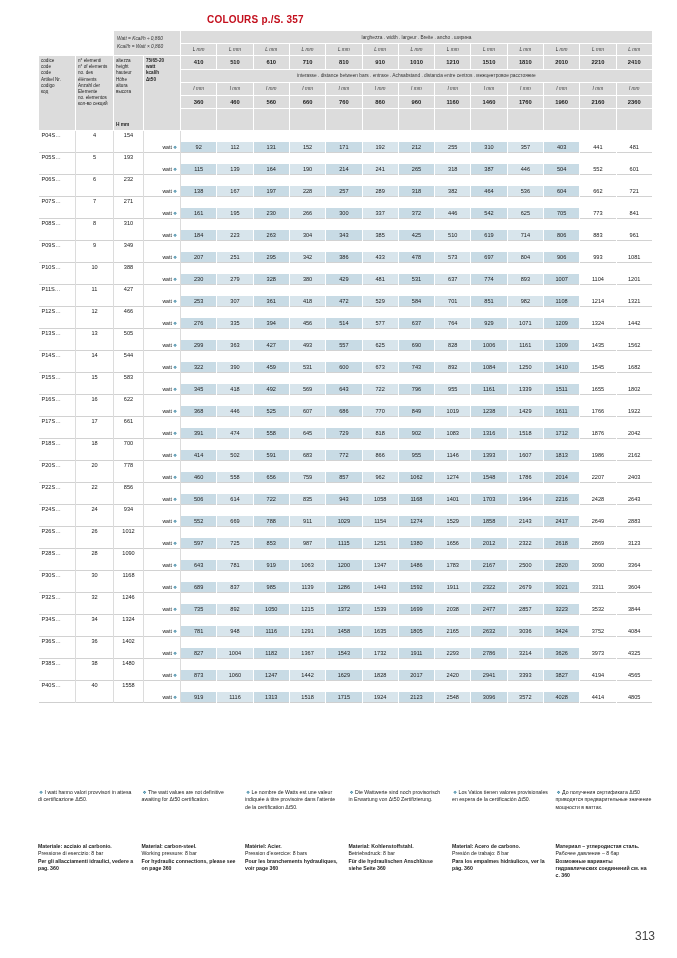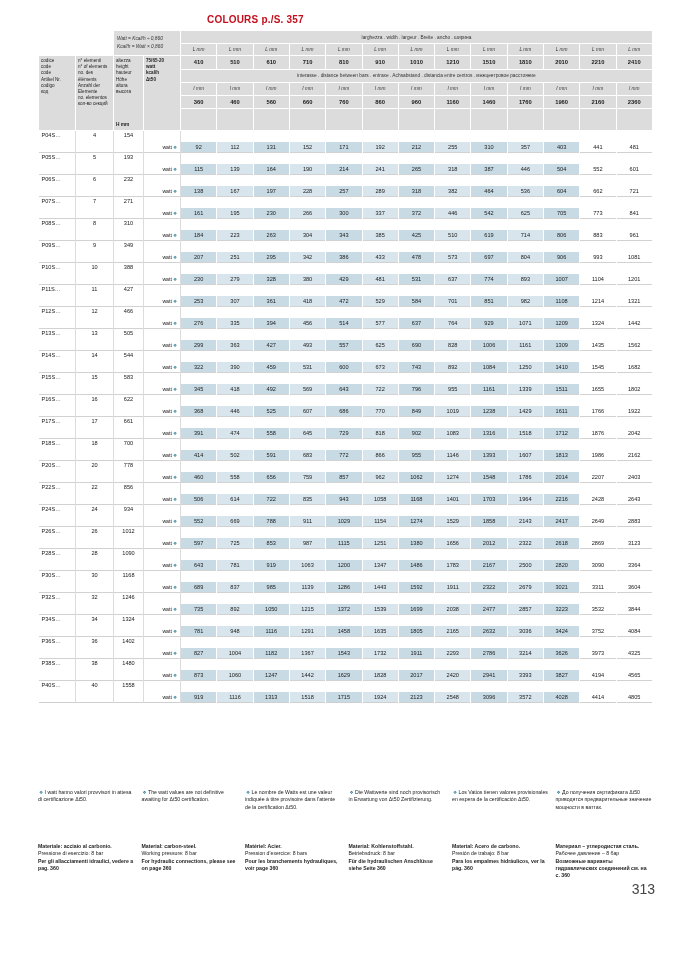--- a/index.html
+++ b/index.html
@@ -50,21 +50,21 @@
   table.spec { border-bottom:1px solid #cfcfcf; }
 
   
   .notes-pos { position:absolute; left:38px; width:614px; }
   .fn-pos { top:789px; }
   .mat-pos { top:843px; }
   .ngrid { display:grid; grid-template-columns:repeat(6,1fr); column-gap:7px; }
   .note { font-size:5.2px; line-height:1.4; color:#222; }
   .note .b { font-weight:bold; }
 
-  .pagenum { position:absolute; top:881px; right:22px; font-size:14px; color:#444; }
+  .pagenum { position:absolute; top:929px; right:22px; font-size:12px; color:#444; }
 </style>
 </head>
 <body>
 
 <div class="sheet">
 
   <div class="colours">
     <span class="lbl">COLOURS</span><span class="cp">p./S. 357</span>
   </div>
 

